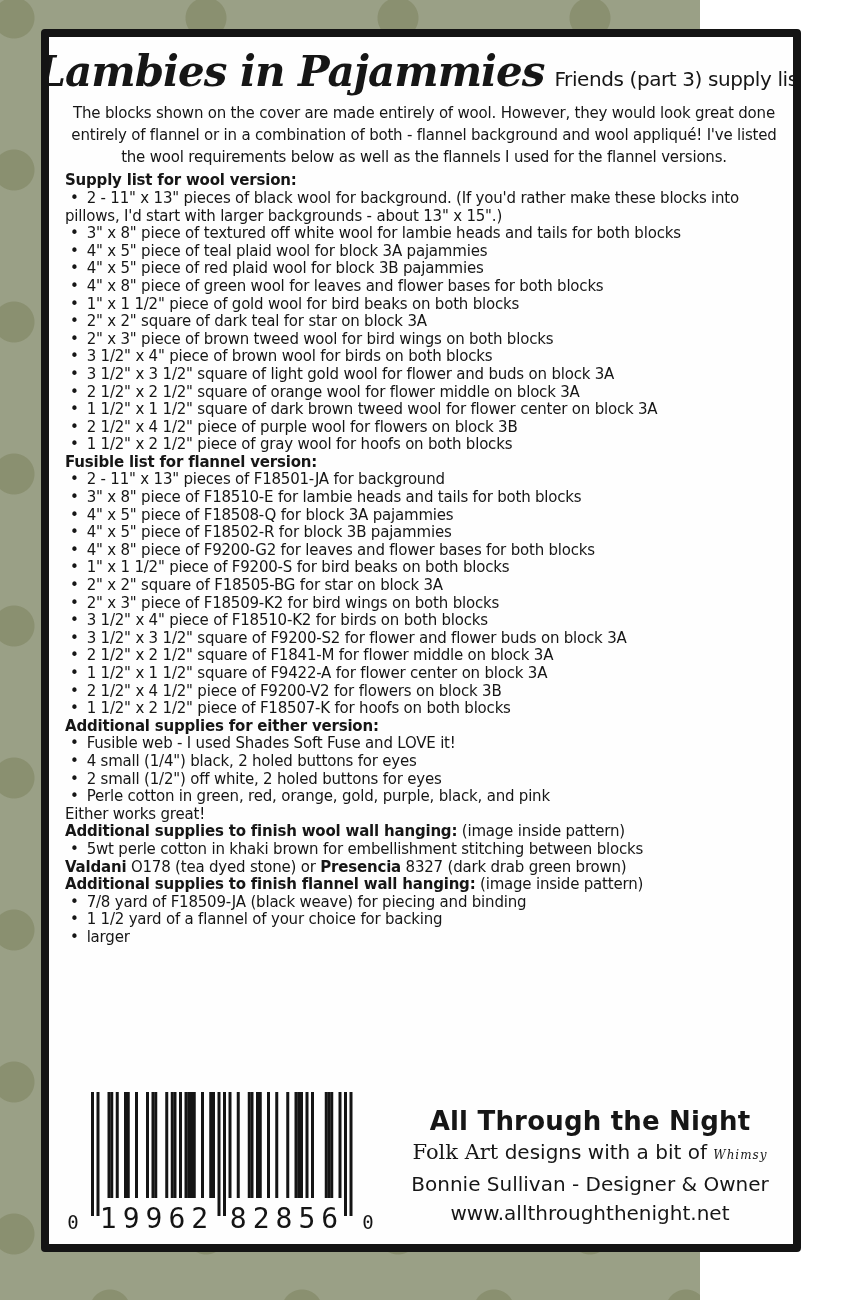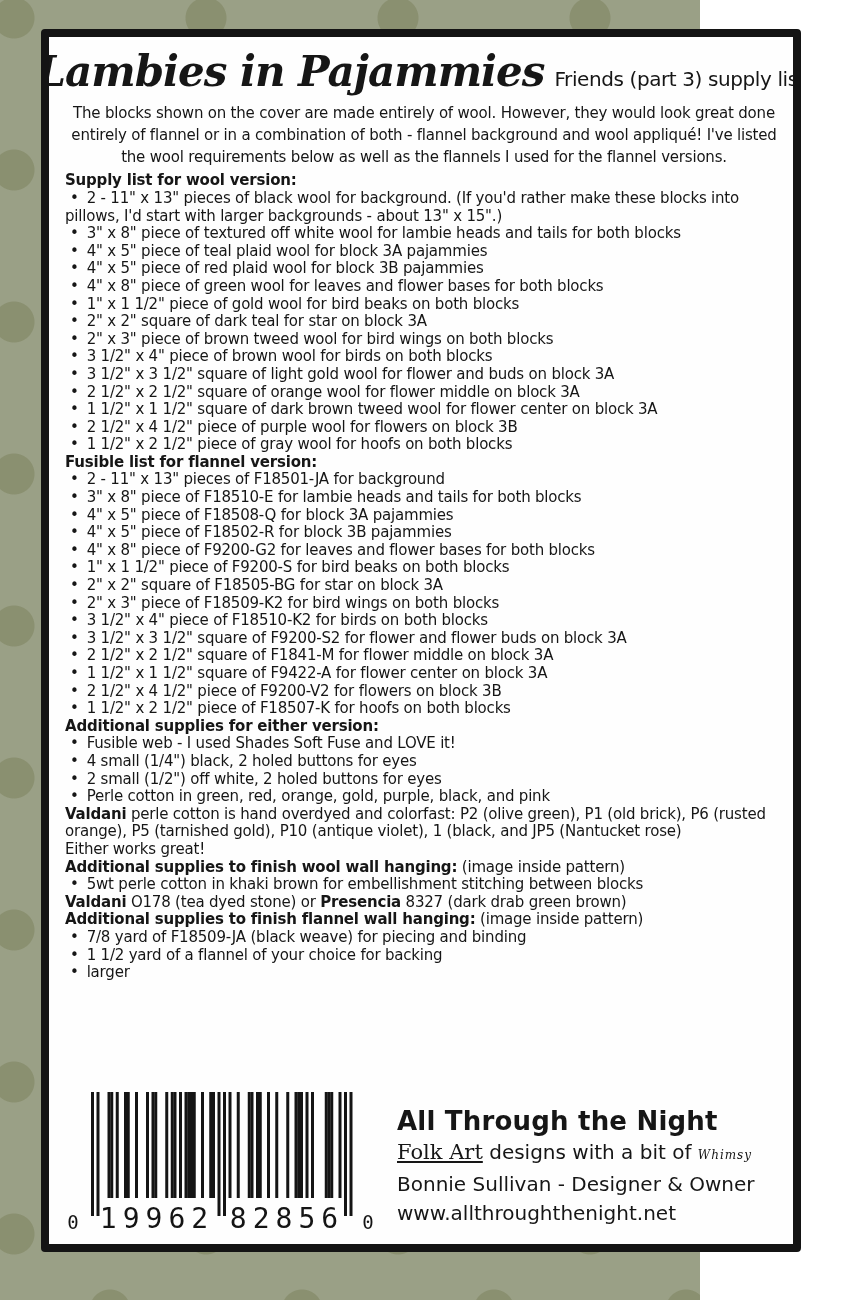--- a/index.html
+++ b/index.html
@@ -51,24 +51,24 @@
   .barcode-wrap { width:326px; flex:none; position:relative; }
   .barcode-wrap svg { display:block; }
   .bc-group {
     font-family:"DejaVu Sans Mono","Liberation Mono",monospace;
     font-size:28px; letter-spacing:6px; fill:#141414;
   }
   .bc-side {
     font-family:"DejaVu Sans Mono","Liberation Mono",monospace;
     font-size:19px; fill:#141414;
   }
-  .brand { flex:1; padding-bottom:4px; min-width:0; }
+  .brand { flex:1; text-align:center; padding-bottom:4px; min-width:0; }
   .brand-line1 { font-size:26px; font-weight:bold; line-height:33px; letter-spacing:0.2px; white-space:nowrap; }
   .brand-line2 { font-size:20px; line-height:29px; white-space:nowrap; }
-  .brand-line2 .folk { font-family:"DejaVu Serif","Liberation Serif",serif; font-size:21px;text-decoration:underline; }
+  .brand-line2 .folk { font-family:"DejaVu Serif","Liberation Serif",serif; font-size:21px; }
   .brand-line2 .whimsy { font-family:"DejaVu Serif","Liberation Serif",serif; font-style:italic; font-size:12px; letter-spacing:1px; }
   .brand-line3, .brand-line4 { font-size:20px; line-height:29px; white-space:nowrap; }
 </style>
 </head>
 <body>
 
 <div class="page">
   <div class="card">
 
     <div class="title-row">
@@ -115,21 +115,20 @@
         <div class="item">2 1/2" x 4 1/2" piece of F9200-V2 for flowers on block 3B</div>
         <div class="item">1 1/2" x 2 1/2" piece of F18507-K for hoofs on both blocks</div>
       </div>
 
       <div class="sec">
         <div class="sec-h"><b>Additional supplies for either version:</b></div>
         <div class="item">Fusible web - I used Shades Soft Fuse and LOVE it!</div>
         <div class="item">4 small (1/4") black, 2 holed buttons for eyes</div>
         <div class="item">2 small (1/2") off white, 2 holed buttons for eyes</div>
         <div class="item">Perle cotton in green, red, orange, gold, purple, black, and pink</div>
-        <div class="note"><b>Valdani</b><span> perle cotton is hand overdyed and colorfast: P2 (olive green), P1 (old brick), P6 (rusted orange), P5 (tarnished gold), P10 (antique violet), 1 (black, and JP5 (Nantucket rose)</span></div>
         <div class="note"><span>Either works great!</span></div>
       </div>
 
       <div class="sec">
         <div class="sec-h"><b>Additional supplies to finish wool wall hanging:</b><span class="hsuffix"> (image inside pattern)</span></div>
         <div class="item">5wt perle cotton in khaki brown for embellishment stitching between blocks</div>
         <div class="note"><b>Valdani</b><span> O178 (tea dyed stone) or </span><b>Presencia</b><span> 8327 (dark drab green brown)</span></div>
       </div>
 
       <div class="sec">

